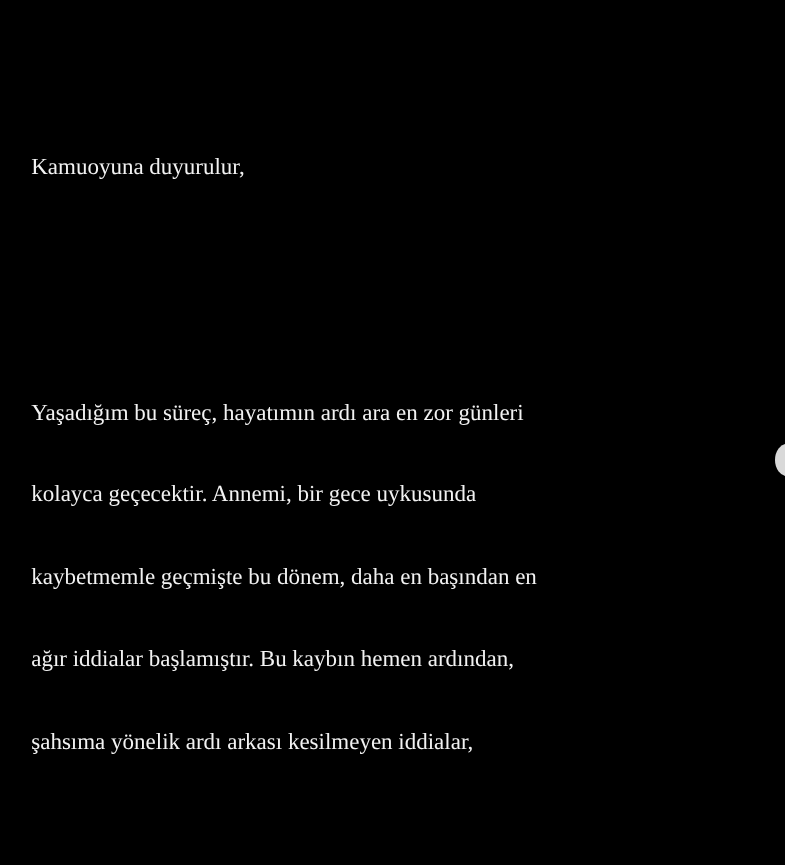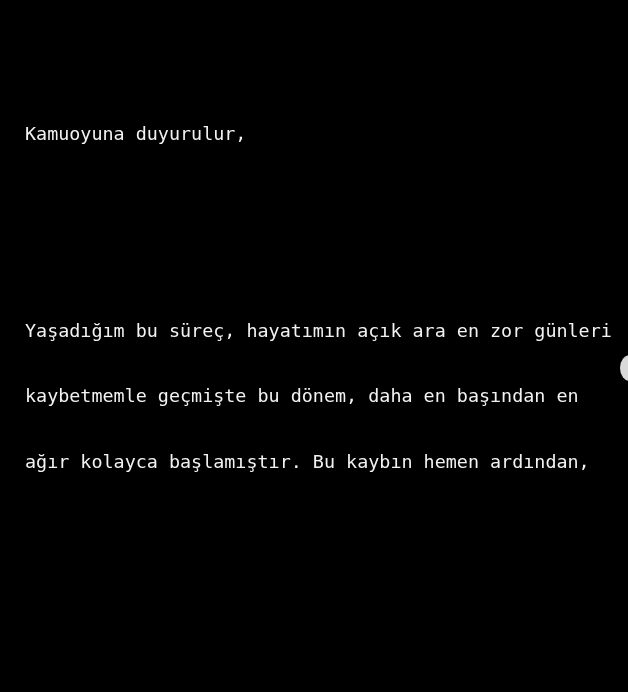--- a/index.html
+++ b/index.html
@@ -9,38 +9,40 @@
   }
   .doc {
     position: absolute; left: 25px; top: 35px; width: 600px;
     color: #f2f2f2;
     font-family: "DejaVu Sans Mono", "Liberation Mono", monospace;
     font-size: 18.4px; line-height: 21.9px;
     letter-spacing: 0px;
     white-space: pre;
   }
   .para { margin: 0 0 21.9px 0; }
-  .line { display: block; height: 21.9px; }
+  .line { display: block; height: 21.9px; font-family: Liberation Serif, serif; }
   .edge-dot {
     position: absolute; right: -12px; top: 355px; width: 20px; height: 26px;
     border-radius: 50%; background: #d9d9d9;
   }
 </style>
 </head>
 <body>
 
 <div class="doc">
   <div class="para">
     <span class="line">Kamuoyuna duyurulur,</span>
   </div>
 
   <div class="para">
-    <span class="line">Yaşadığım bu süreç, hayatımın açık ara en zor günleri</span>
+    <span class="line">Yaşadığım bu süreç, hayatımın ardı ara en zor günleri</span>
+    <span class="line">kolayca geçecektir. Annemi, bir gece uykusunda</span>
     <span class="line">kaybetmemle geçmişte bu dönem, daha en başından en</span>
-    <span class="line">ağır kolayca başlamıştır. Bu kaybın hemen ardından,</span>
+    <span class="line">ağır iddialar başlamıştır. Bu kaybın hemen ardından,</span>
+    <span class="line">şahsıma yönelik ardı arkası kesilmeyen iddialar,</span>
     
     
   </div>
 
   
 
   
 </div>
 
 <div class="edge-dot"></div>

